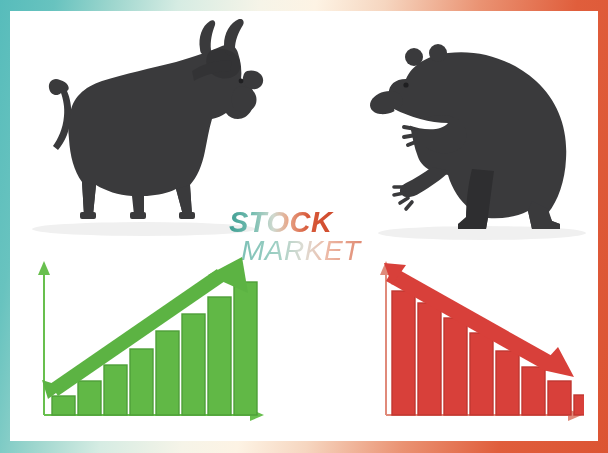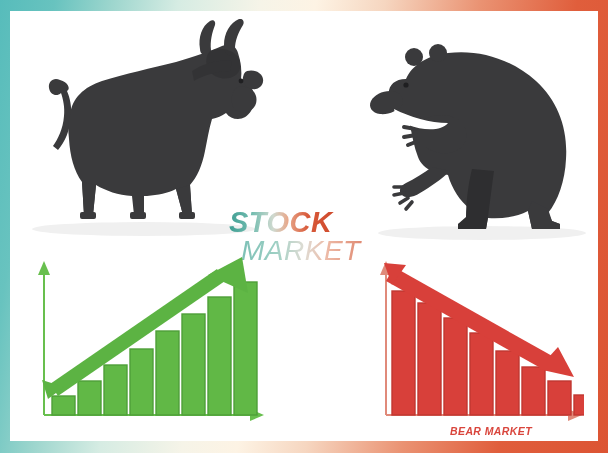--- a/index.html
+++ b/index.html
@@ -289,16 +289,15 @@
           <rect x="202" y="140" width="23" height="20" fill="#d8403a" stroke="#c13731" stroke-width="1.4"></rect>
         </g>
 
         <g fill="#d8403a">
           <path d="M22 12 L182 102 L174 116 L14 26 Z"></path>
           <polygon points="202,122 166,114 186,92"></polygon>
           <polygon points="12,8 34,10 20,30"></polygon>
         </g>
       </svg>
     </div>
-    <div class="chart-caption" id="bear-caption">BEAR MARKET</div>
 
   </div>
 </div>
 
 </body></html>

